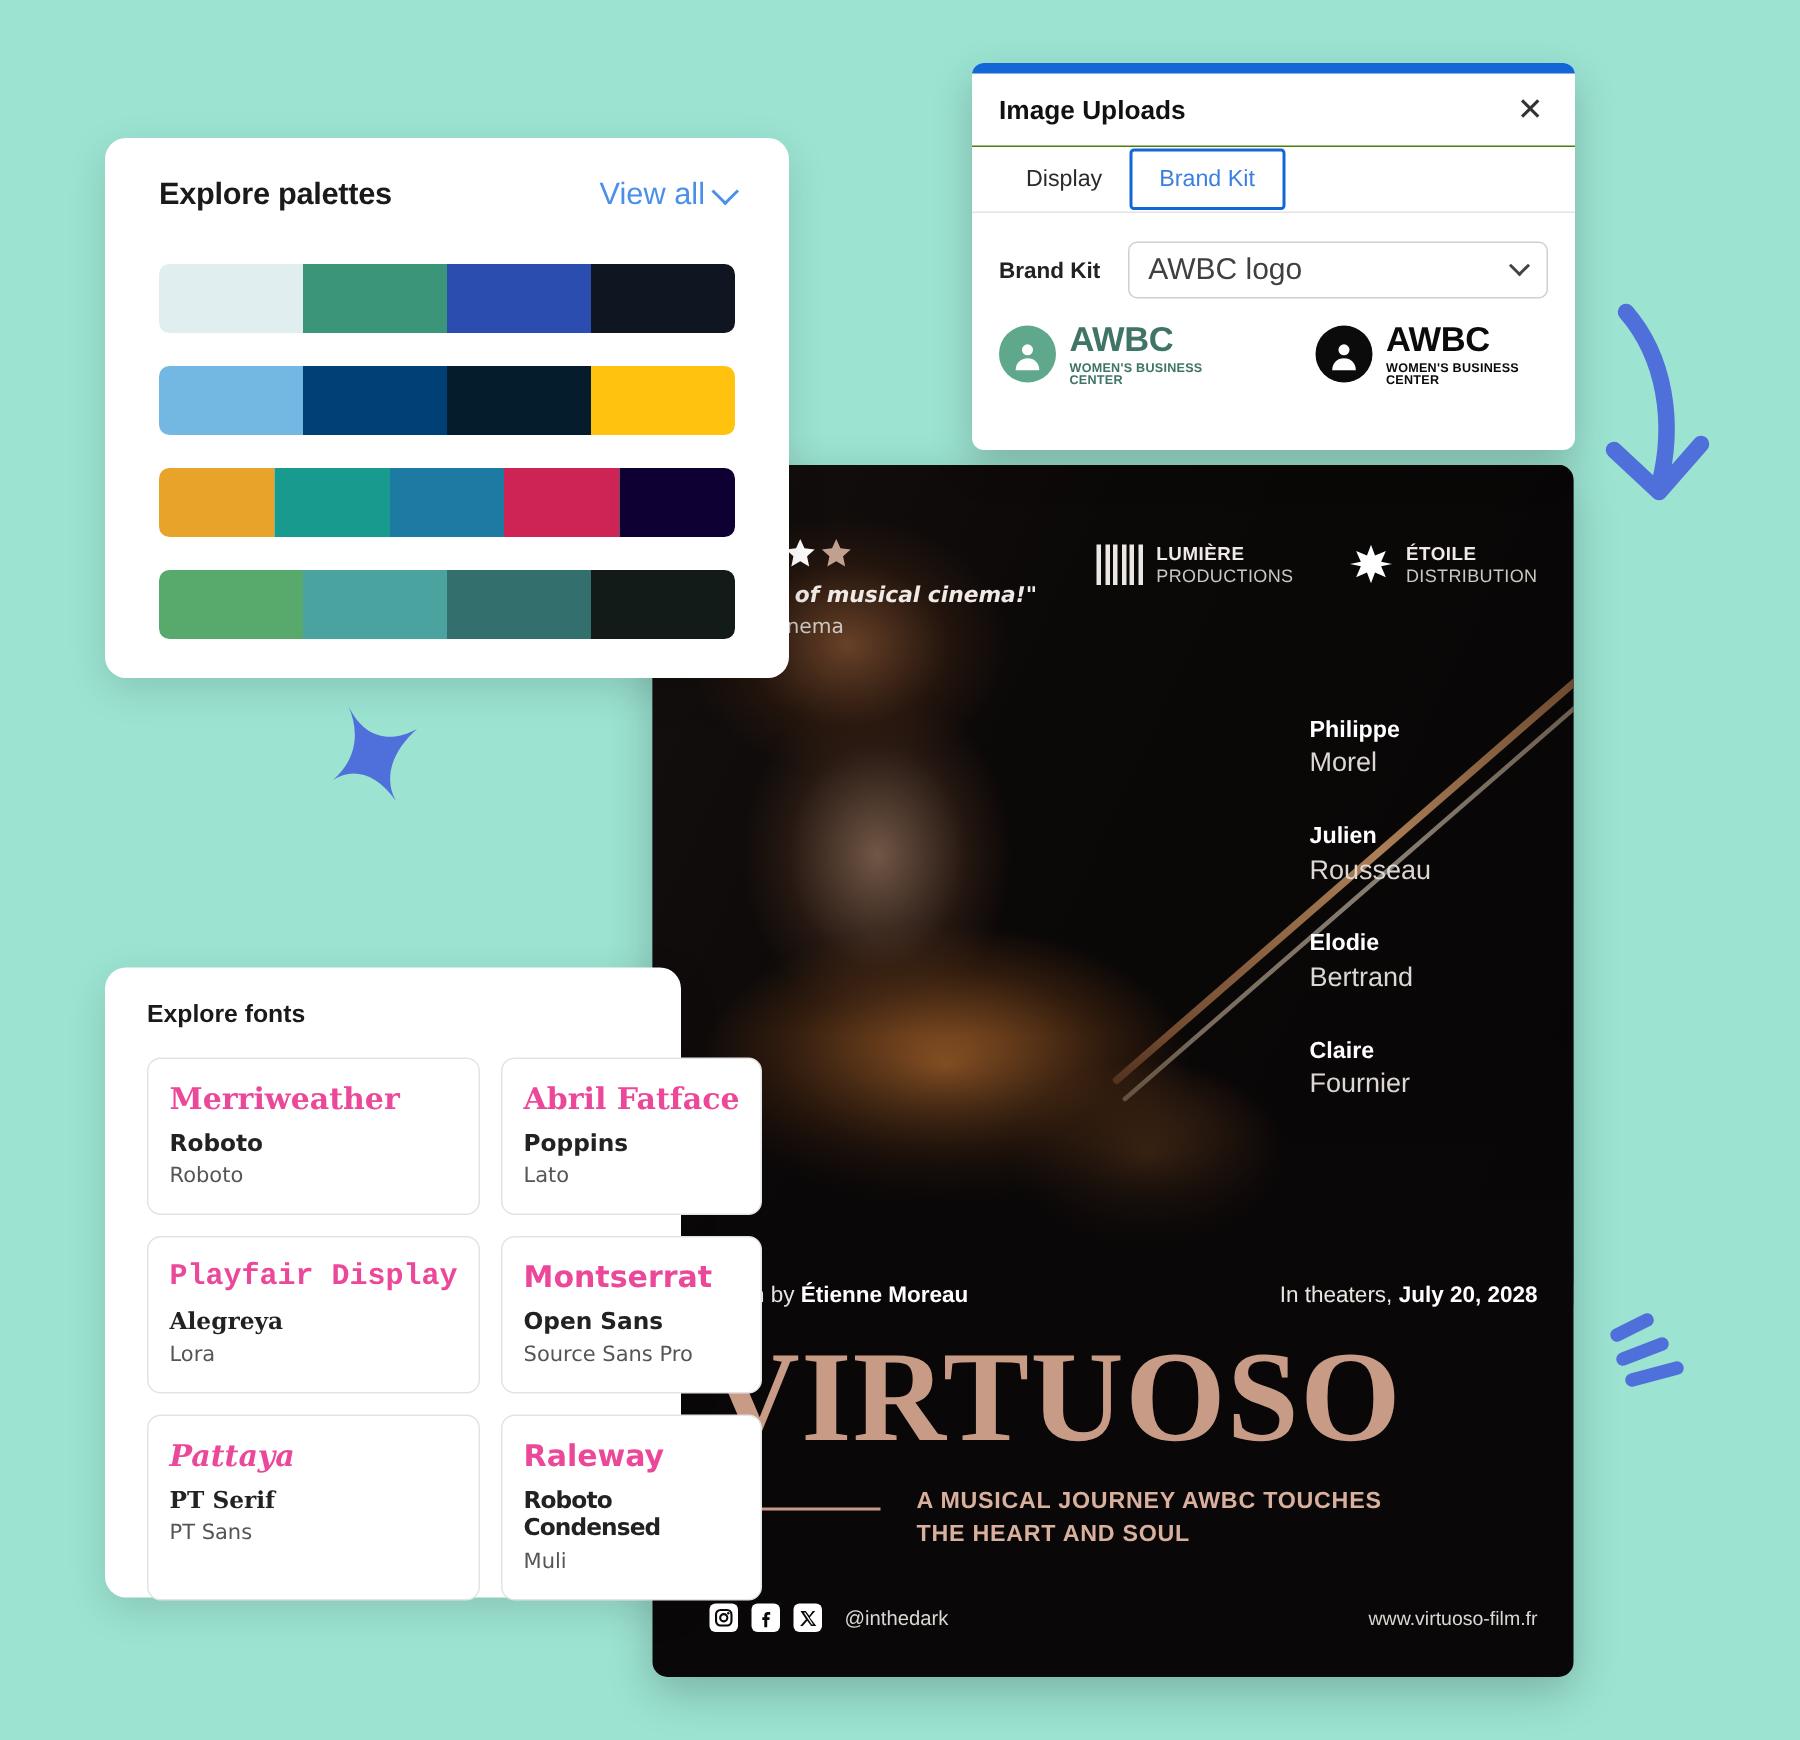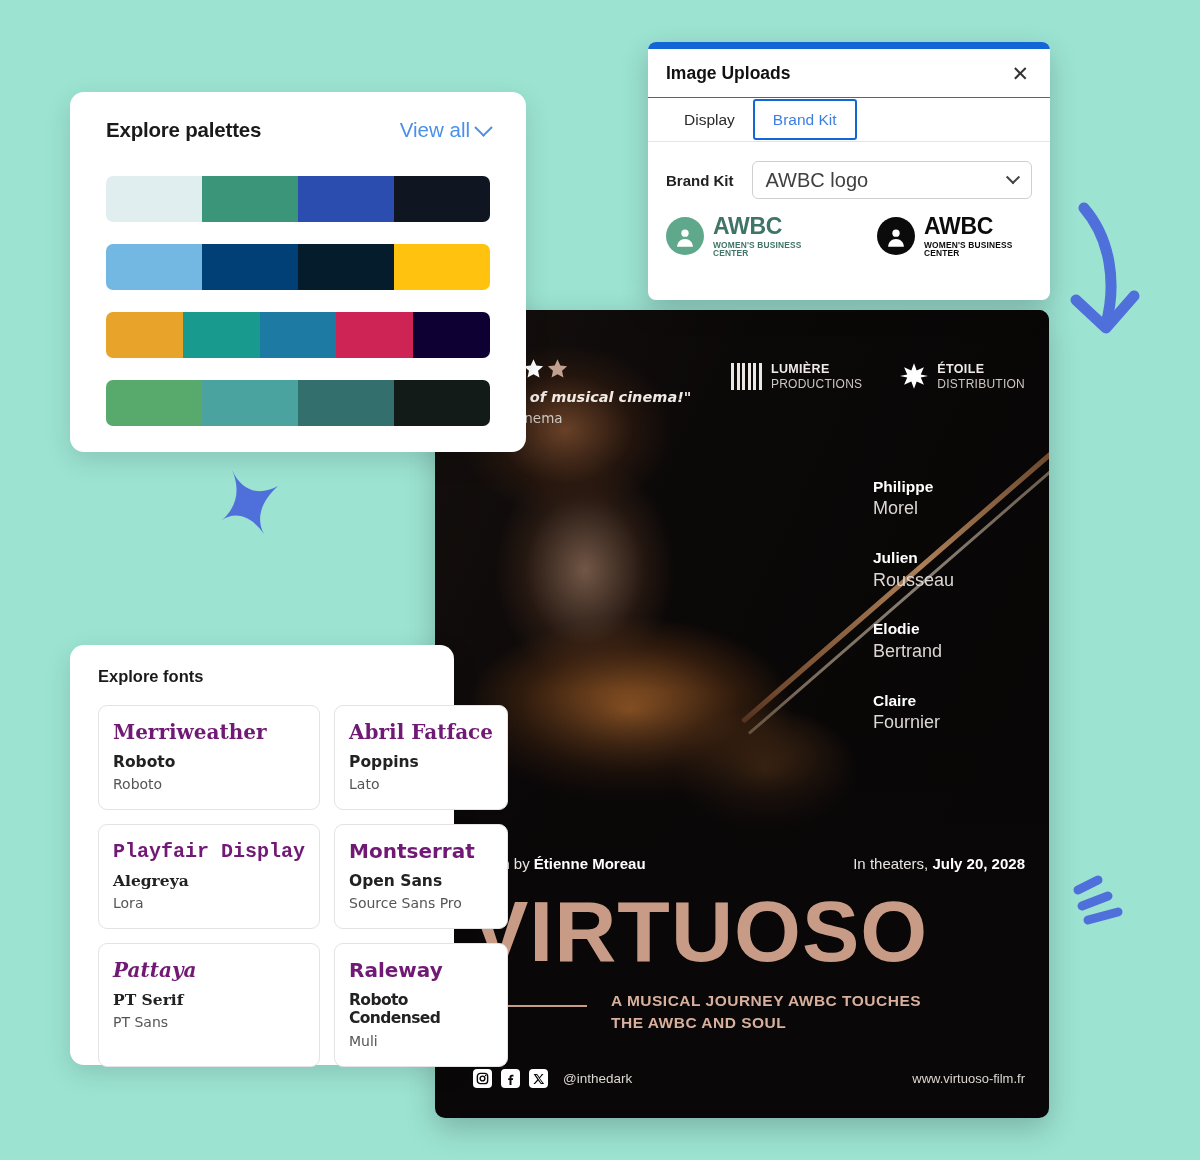--- a/index.html
+++ b/index.html
@@ -46,21 +46,21 @@
     background: #fff; border-radius: 14px;
     box-shadow: 0 8px 26px rgba(0,0,0,.13);
     padding: 22px 28px;
   }
   #fonts-title { font-size: 16.5px; font-weight: 700; color: #1a1a1a; }
   .font-grid { display: grid; grid-template-columns: 1fr 1fr; gap: 14px; margin-top: 19px; }
   .font-card {
     border: 1px solid #e3e3e3; border-radius: 9px; padding: 14px 14px 16px 14px;
     background: #fff; cursor: pointer; min-height: 99px;
   }
-  .font-primary   { font-size: 20px; font-weight: 700; color: #701a75; line-height: 1.28; white-space: nowrap; }
+  .font-primary   { font-size: 20px; font-weight: 700; color: #ec4899; line-height: 1.28; white-space: nowrap; }
   .font-secondary { font-size: 15.5px; font-weight: 700; color: #222; margin-top: 7px; line-height: 1.2; }
   .font-tertiary  { font-size: 14px; color: #555; margin-top: 5px; line-height: 1.2; }
   .f-serif  { font-family: Liberation Mono, monospace; }
   .f-dserif { font-family: "DejaVu Serif", serif; }
   .f-dsans  { font-family: "DejaVu Sans", sans-serif; }
   .f-ital   { font-style: italic; }
   .f-cond   { letter-spacing: -.6px; }
 
   
   #movie-poster {
@@ -113,21 +113,21 @@
   #poster-credits {
     position: absolute; left: 38px; right: 24px; top: 545px;
     display: flex; justify-content: space-between; align-items: flex-start;
   }
   .credit-line { color: #eae4e0; font-size: 15px; }
   .credit-line b { font-weight: 700; color: #fff; }
 
   #poster-title {
     position: absolute; left: 36px; top: 578px;
     color: #c89b86; font-size: 86px; font-weight: 700;
-    letter-spacing: 1px; line-height: 1; font-family: Liberation Sans, sans-serif;
+    letter-spacing: 1px; line-height: 1; font-family: Liberation Serif, serif;
   }
   #poster-tagline-wrap {
     position: absolute; left: 40px; right: 30px; top: 680px; display: flex; gap: 24px; align-items: flex-start;
   }
   #tagline-rule { width: 112px; height: 1.5px; background: #c89b86; margin-top: 15px; flex: none; }
   #poster-tagline {
     color: #d8b09c; font-size: 15.5px; font-weight: 700; letter-spacing: .5px; line-height: 1.42;
   }
   #poster-footer {
     position: absolute; left: 38px; right: 24px; bottom: 30px;
@@ -263,21 +263,21 @@
       <div class="credit-line"><span>A film by </span><b>Étienne Moreau</b></div>
       <div class="credit-line"><span>In theaters, </span><b>July 20, 2028</b></div>
     </div>
 
     <div id="poster-title">VIRTUOSO</div>
 
     <div id="poster-tagline-wrap">
       <div id="tagline-rule"></div>
       <div id="poster-tagline">
         <div>A MUSICAL JOURNEY AWBC TOUCHES</div>
-        <div>THE AWBC AND SOUL</div>
+        <div>THE HEART AND SOUL</div>
       </div>
     </div>
 
     <div id="poster-footer">
       <div class="social-group">
         <span class="social-icon">
           <svg width="13" height="13" viewBox="0 0 24 24">
               <rect x="2.5" y="2.5" width="19" height="19" rx="5.5" fill="none" stroke="#0a0708" stroke-width="2.6"></rect>
               <circle cx="12" cy="12" r="4.4" fill="none" stroke="#0a0708" stroke-width="2.6"></circle>
               <circle cx="17.6" cy="6.4" r="1.5" fill="#0a0708"></circle>

